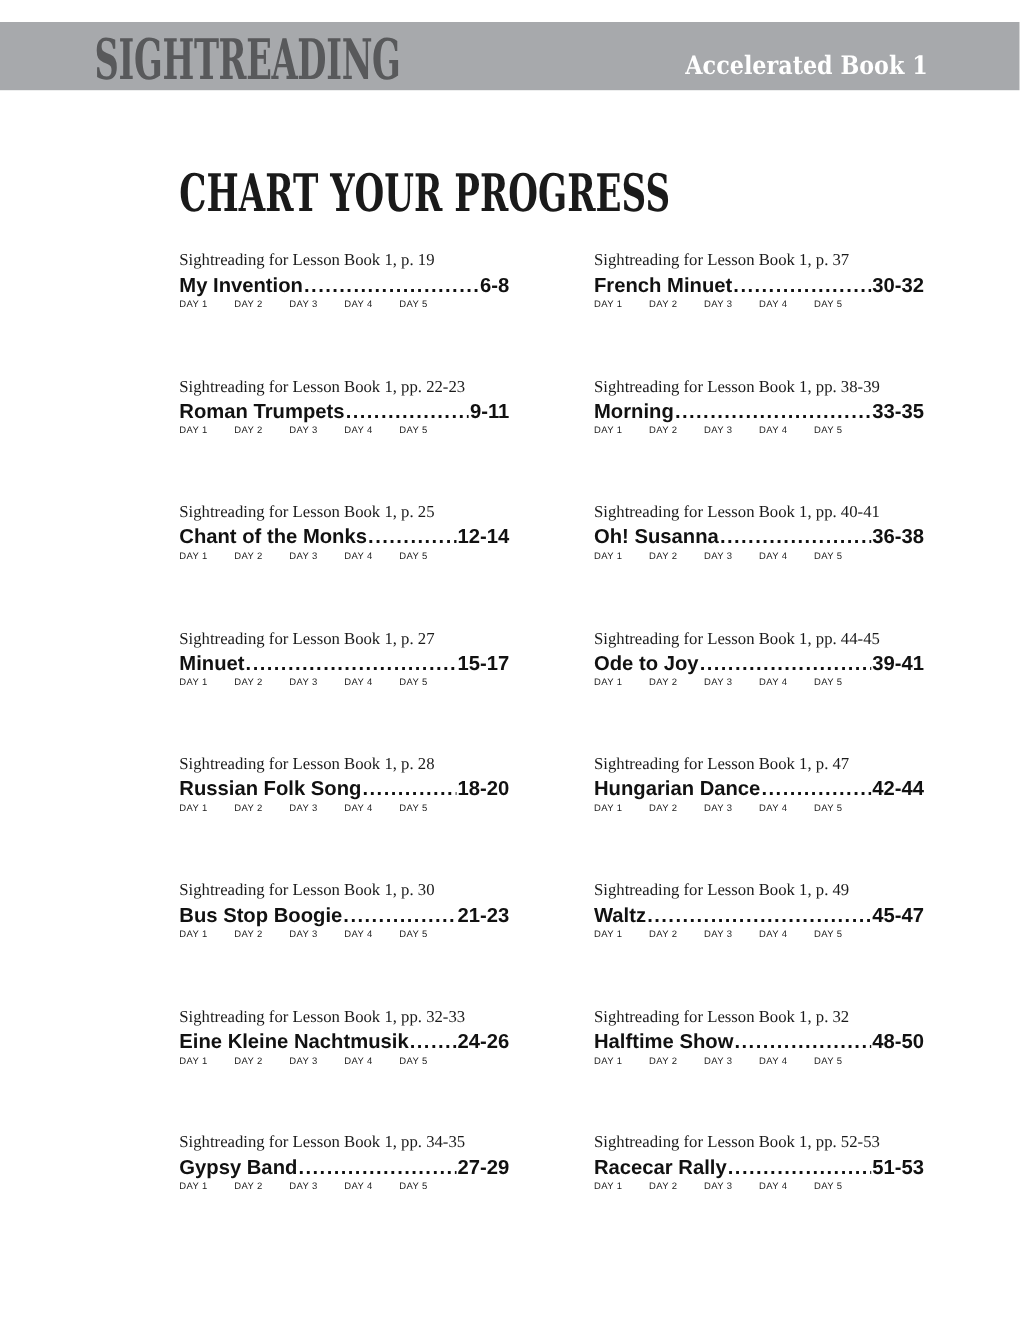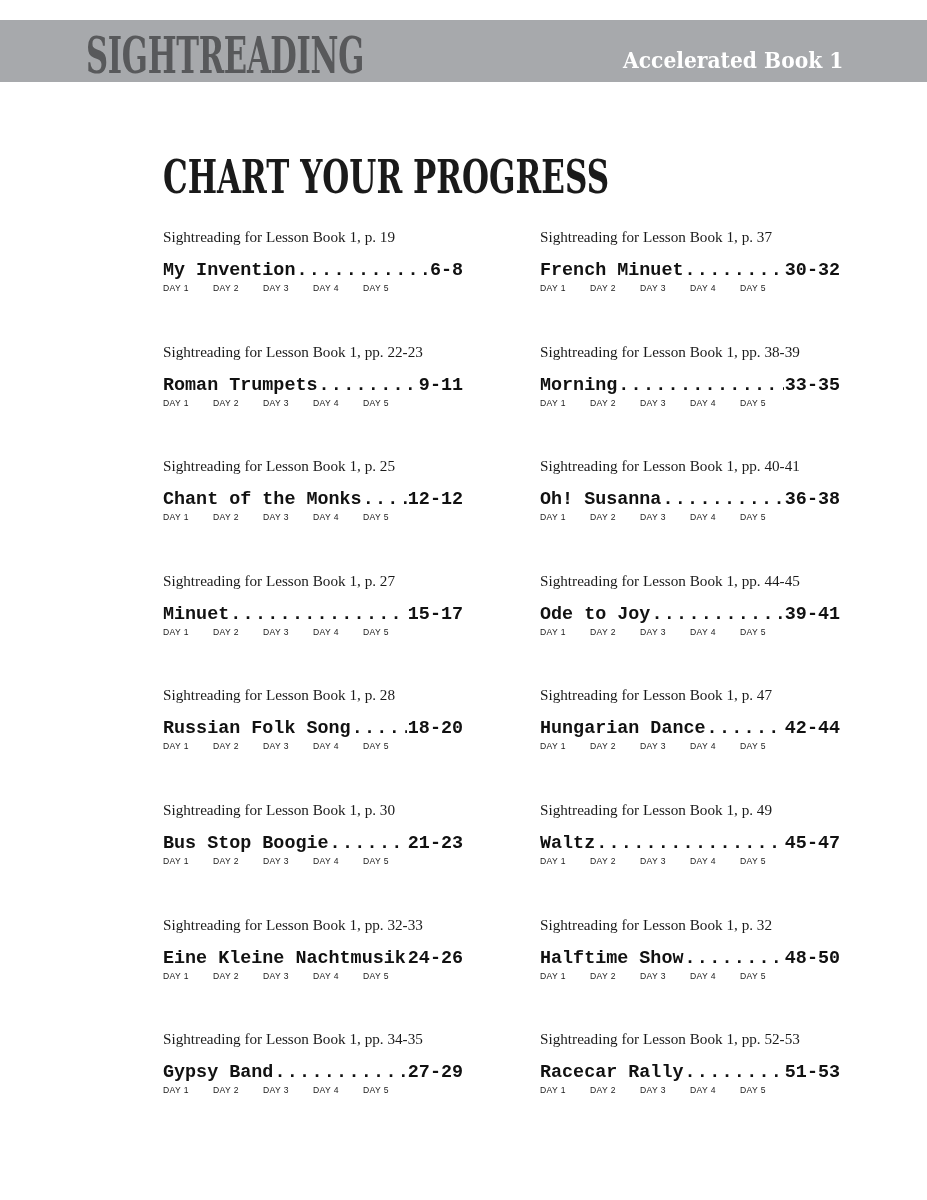--- a/index.html
+++ b/index.html
@@ -94,22 +94,21 @@
     white-space:nowrap;
   }
   .entry-row {
     display:flex;
     align-items:baseline;
     font-weight:700;
     font-size:18.4px;
     line-height:25px;
     color:#111111;
     white-space:nowrap;
-    margin-top:12px;
-    font-family:Liberation Mono, monospace;
+    margin-top:0px;
   }
   .entry-name { flex:0 0 auto; }
   .entry-leader {
     flex:1 1 auto;
     overflow:hidden;
     white-space:nowrap;
     font-weight:700;
     font-size:18.4px;
     letter-spacing:1.3px;
     color:#111111;
@@ -171,21 +170,21 @@
             <div class="day-cell">DAY 3</div>
             <div class="day-cell">DAY 4</div>
             <div class="day-cell">DAY 5</div>
           </div>
         </div>
         <div class="entry">
           <div class="entry-caption">Sightreading for Lesson Book 1, p. 25</div>
           <div class="entry-row">
             <span class="entry-name">Chant of the Monks</span>
             <span class="entry-leader">..........................................................................</span>
-            <span class="entry-pages">12-12</span>
+            <span class="entry-pages">12-14</span>
           </div>
           <div class="day-row">
             <div class="day-cell">DAY 1</div>
             <div class="day-cell">DAY 2</div>
             <div class="day-cell">DAY 3</div>
             <div class="day-cell">DAY 4</div>
             <div class="day-cell">DAY 5</div>
           </div>
         </div>
         <div class="entry">

